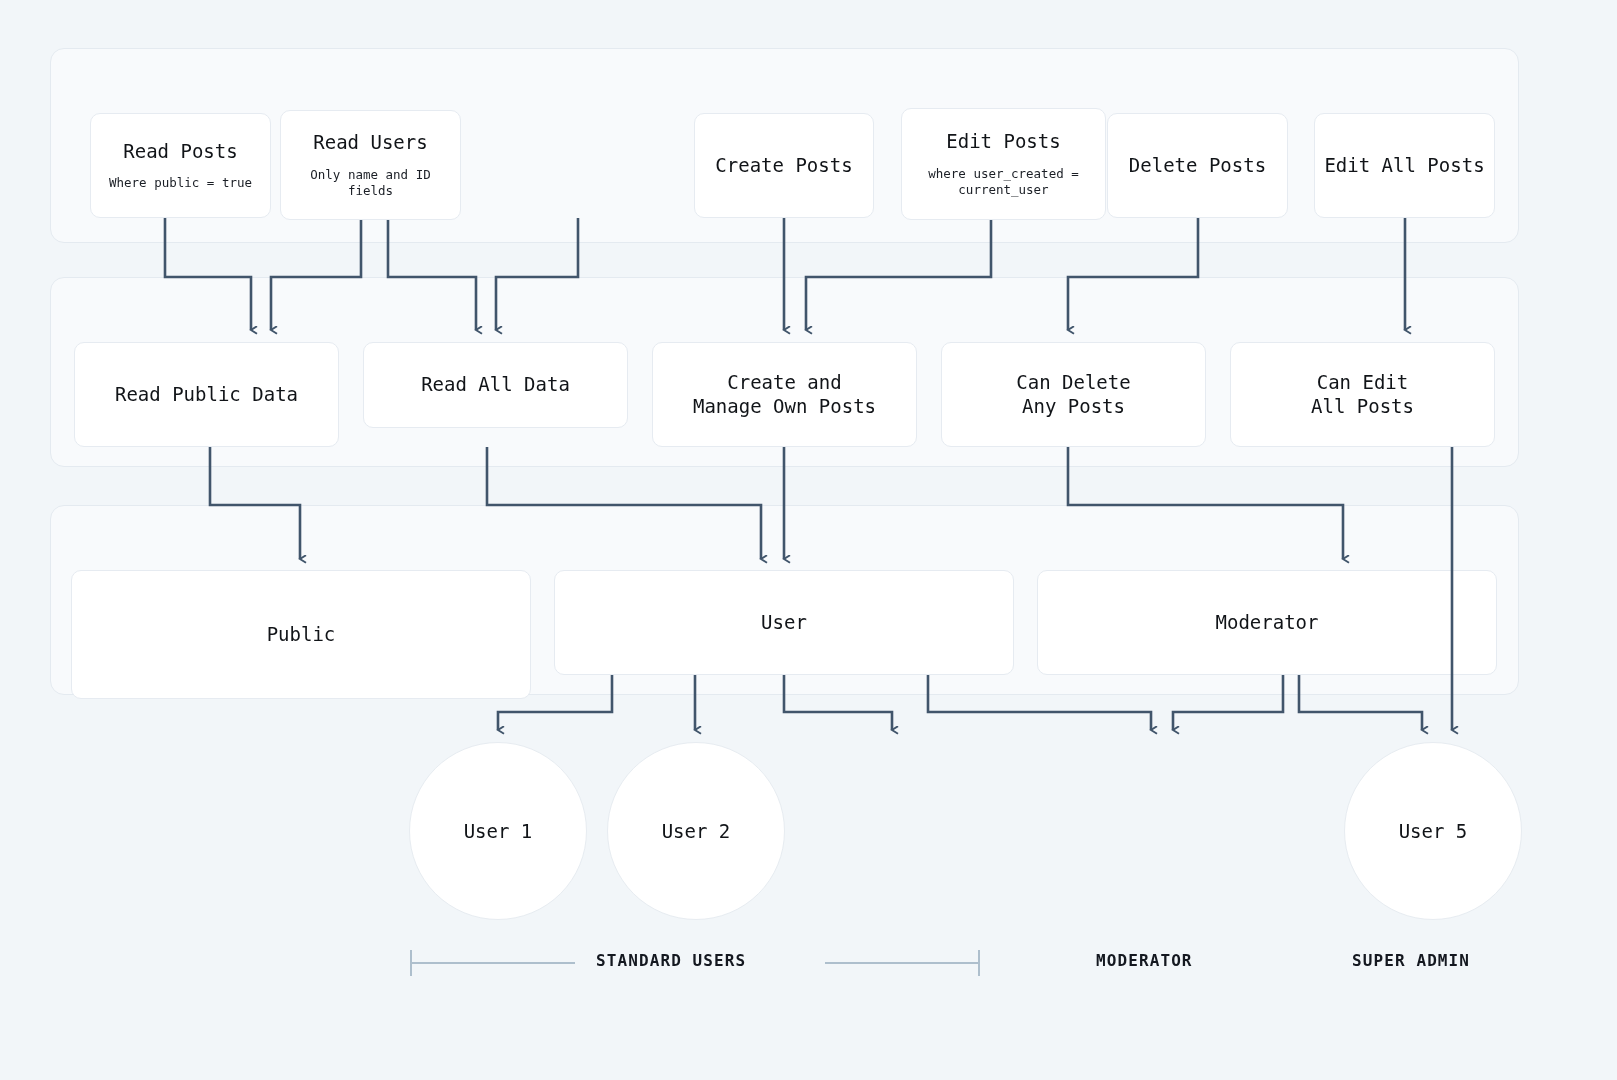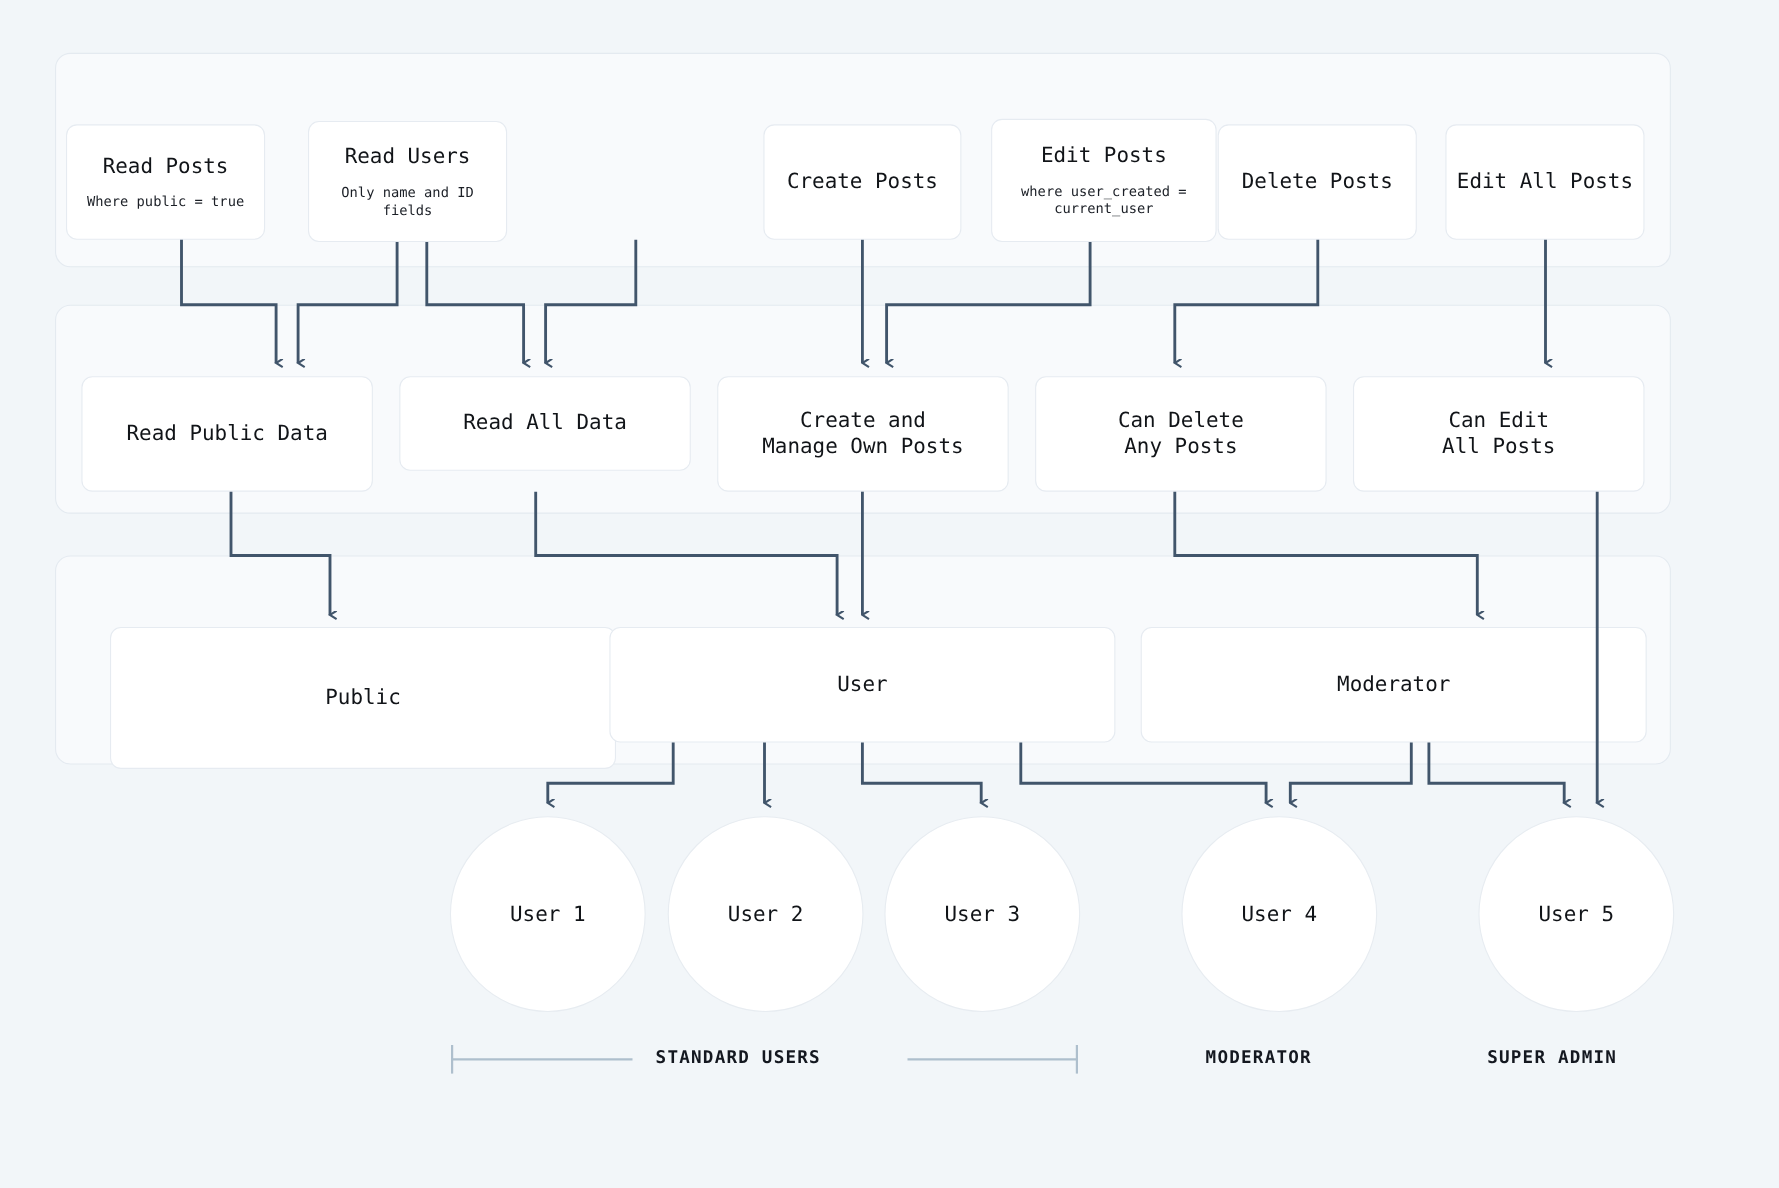--- a/index.html
+++ b/index.html
@@ -108,21 +108,21 @@
 
   <div class="section" style="left:50px; top:48px; width:1469px; height:195px;"></div>
   <div class="section-title" style="left:74px; top:73px;">PERMISSIONS</div>
 
   <div class="section" style="left:50px; top:277px; width:1469px; height:190px;"></div>
   <div class="section-title" style="left:74px; top:302px;">POLICIES</div>
 
   <div class="section" style="left:50px; top:505px; width:1469px; height:190px;"></div>
   <div class="section-title" style="left:74px; top:531px;">ROLES</div>
 
-  <div class="node" style="left:60px; top:113px; width:181px; height:105px;">
+  <div class="node" style="left:90px; top:113px; width:181px; height:105px;">
     <div class="title">Read Posts</div>
     <div class="sub">Where public = true</div>
   </div>
 
   <div class="node" style="left:280px; top:110px; width:181px; height:110px;">
     <div class="title">Read Users</div>
     <div class="sub">Only name and ID fields</div>
   </div>
 
 
@@ -160,43 +160,37 @@
   <div class="node" style="left:941px; top:342px; width:265px; height:105px;">
     <div class="title">Can Delete
 Any Posts</div>
   </div>
 
   <div class="node" style="left:1230px; top:342px; width:265px; height:105px;">
     <div class="title">Can Edit
 All Posts</div>
   </div>
 
-  <div class="node role" style="left:71px; top:570px; width:460px; height:129px;margin-left:29px;">
+  <div class="node role" style="left:71px; top:570px; width:460px; height:129px;">
     <div class="title">Public</div>
   </div>
 
   <div class="node role" style="left:554px; top:570px; width:460px; height:105px;">
     <div class="title">User</div>
   </div>
 
   <div class="node role" style="left:1037px; top:570px; width:460px; height:105px;">
     <div class="title">Moderator</div>
   </div>
 
   <div class="circle" style="left:409px; top:742px; width:178px; height:178px;">
     <span>User 1</span>
   </div>
   <div class="circle" style="left:607px; top:742px; width:178px; height:178px;">
     <span>User 2</span>
-  </div>
-  <div class="circle" style="left:804px; top:742px; width:178px; height:178px;">
-    <span>User 3</span>
-  </div>
-  <div class="circle" style="left:1074px; top:742px; width:178px; height:178px;">
-    <span>User 4</span>
   </div>
   <div class="circle" style="left:1344px; top:742px; width:178px; height:178px;">
     <span>User 5</span>
   </div>
 
   <div class="group-label" style="left:596px; top:951px;">STANDARD USERS</div>
   <div class="group-label" style="left:1096px; top:951px;">MODERATOR</div>
   <div class="group-label" style="left:1352px; top:951px;">SUPER ADMIN</div>
 
   <svg id="wires" viewBox="0 0 1617 1080">

